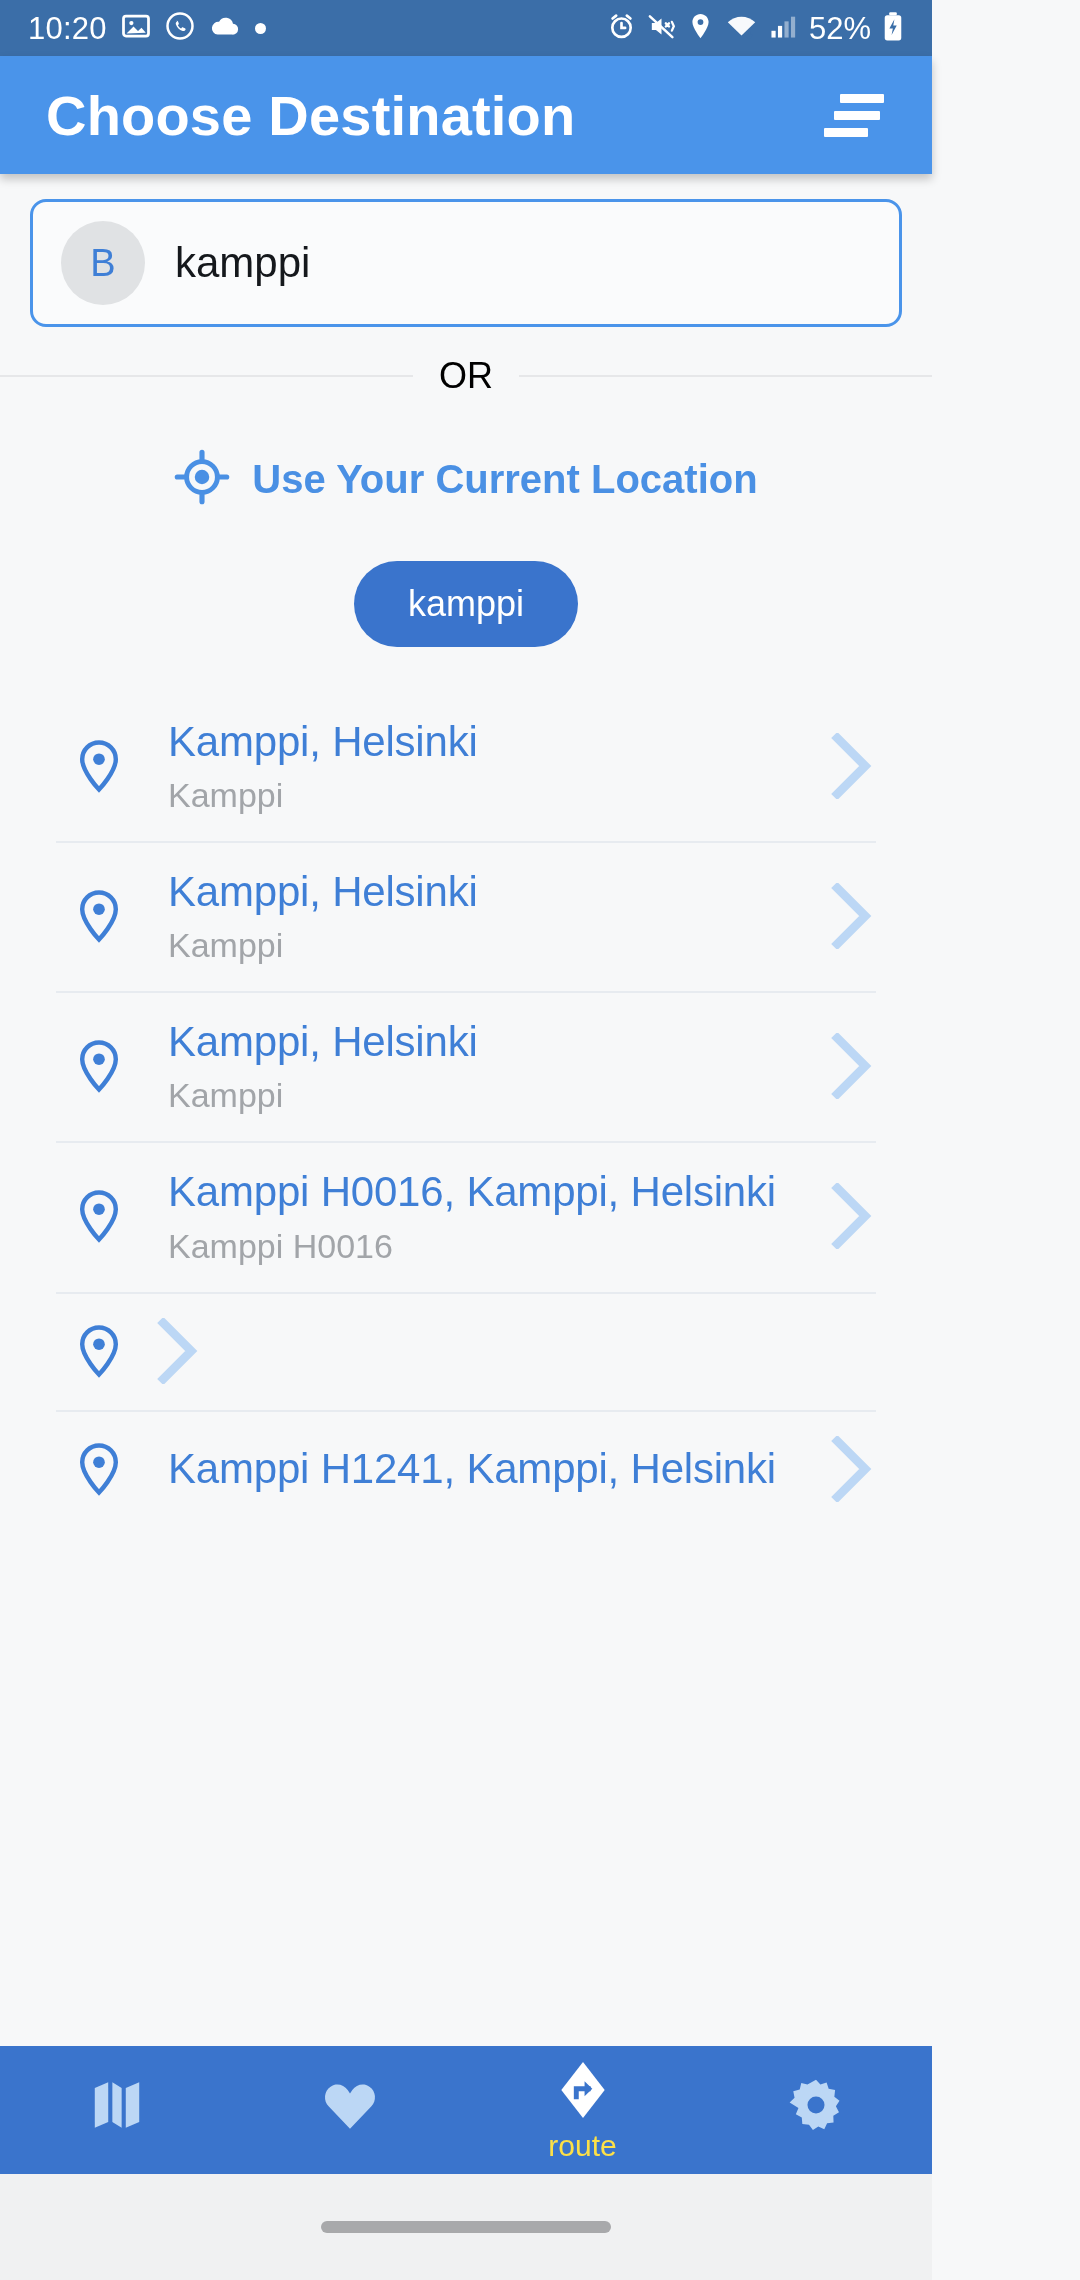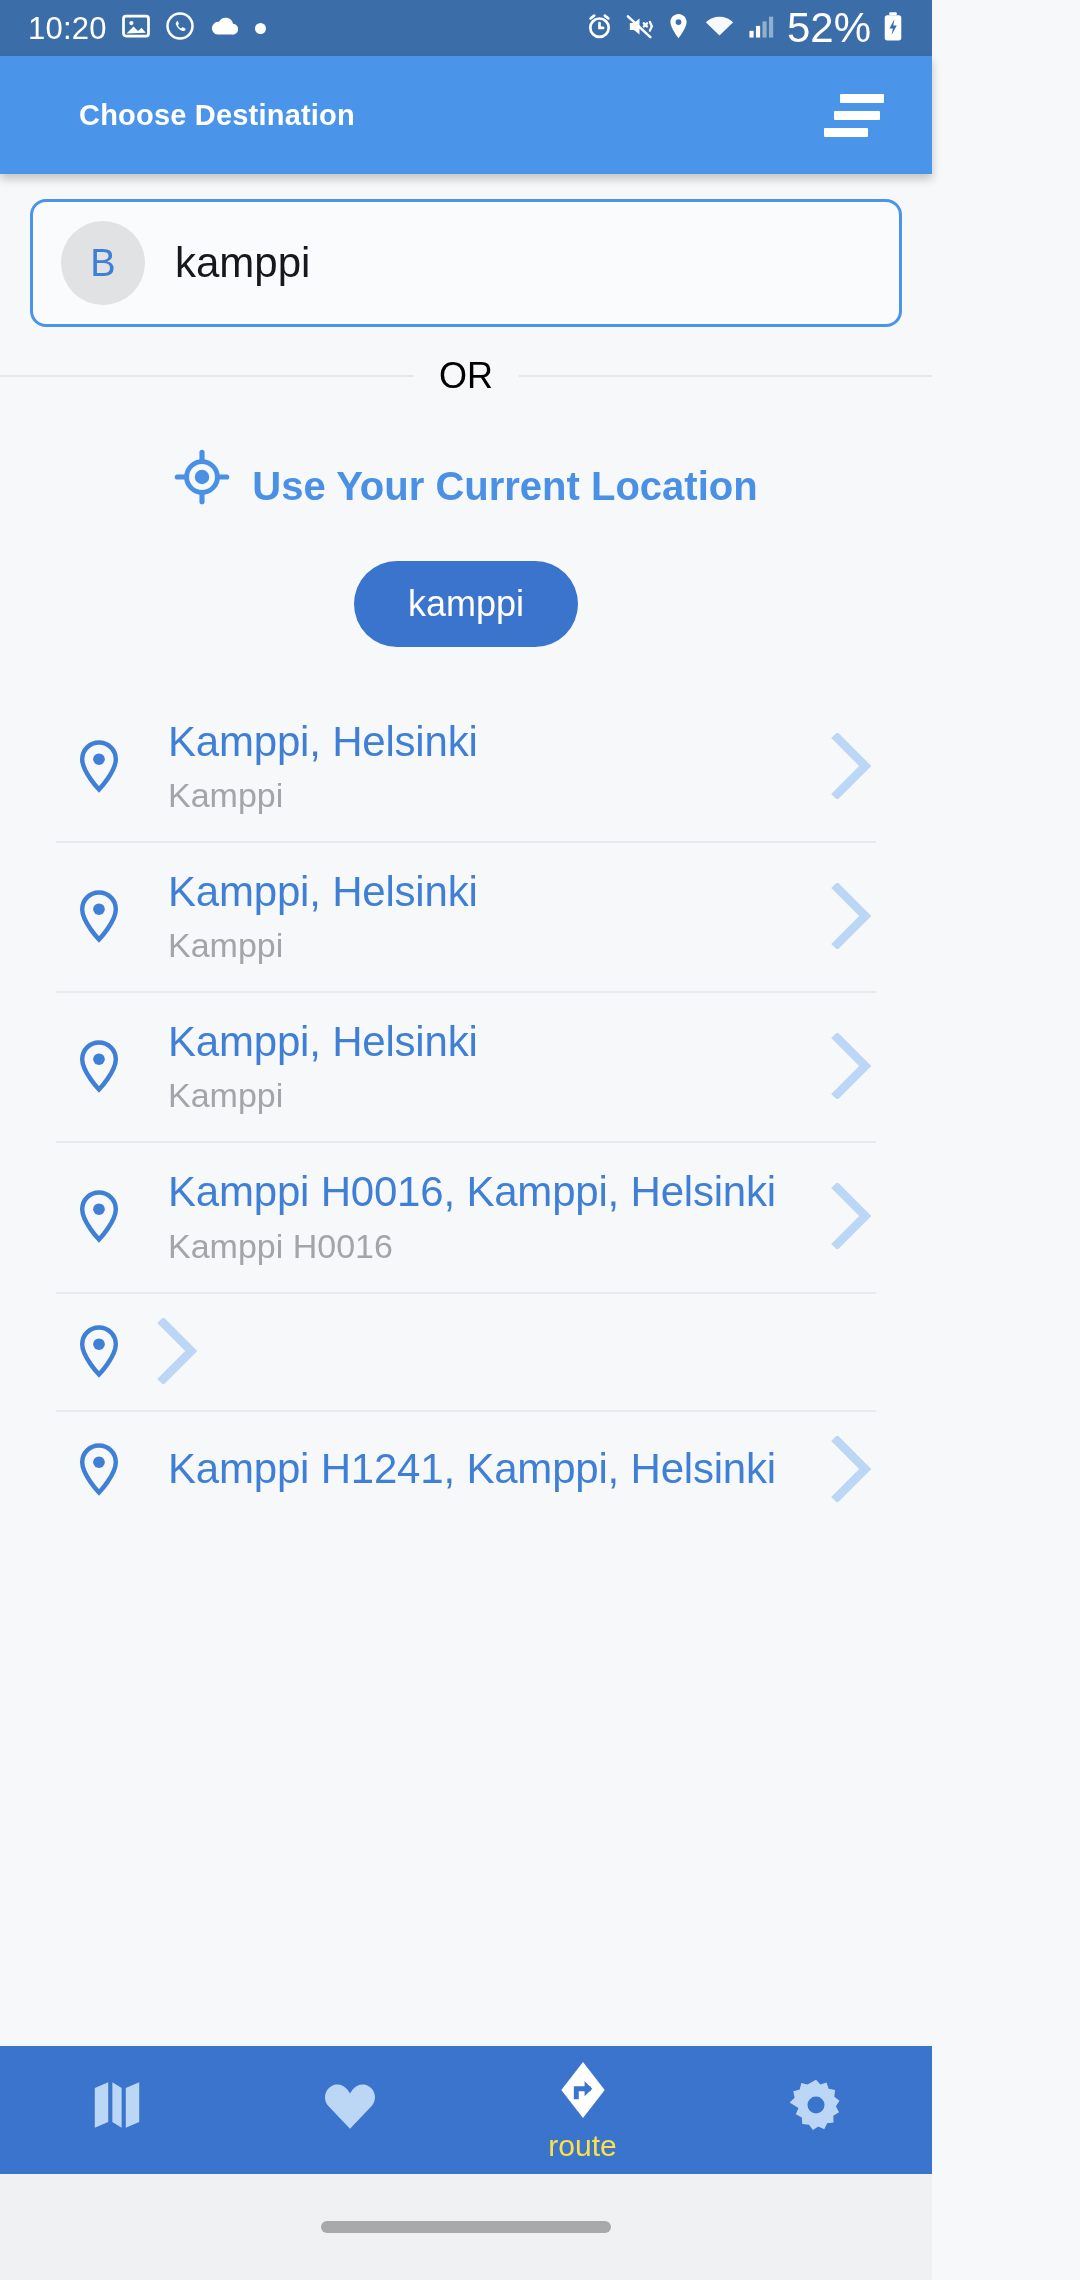--- a/index.html
+++ b/index.html
@@ -14,33 +14,33 @@
   
   .statusbar {
     height: 56px; background: #3b6ea8;
     display: flex; align-items: center; justify-content: space-between;
     padding: 0 28px;
     color: #ffffff;
   }
   .sb-left { display: flex; align-items: center; gap: 14px; }
   .sb-right { display: flex; align-items: center; gap: 11px; }
   .sb-time { font-size: 31px; letter-spacing: .2px; line-height: 1; }
-  .sb-pct { font-size: 42px; line-height: 1; margin-left: 2px; }
+  .sb-pct { font-size: 31px; line-height: 1; margin-left: 2px; }
   .sb-ico { display: block; }
   .sb-dot { width: 11px; height: 11px; border-radius: 50%; background: #fff; }
 
   
   .appbar {
     height: 118px; background: #4a94ea;
     display: flex; align-items: center; justify-content: space-between;
     padding: 0 48px 0 46px;
     box-shadow: 0 5px 9px rgba(0,0,0,.22);
     position: relative; z-index: 5;
   }
-  .appbar-title { color: #fff; font-size: 29px; font-weight: 700; letter-spacing: .2px; margin-left: 33px; }
+  .appbar-title { color: #fff; font-size: 56px; font-weight: 700; letter-spacing: .2px; }
   .hamburger { width: 60px; height: 44px; display: flex; flex-direction: column;
                justify-content: center; gap: 8px; cursor: pointer; }
   .hb-bar { height: 9px; background: #fff; border-radius: 1px; }
   .hb-1 { width: 44px; margin-left: 16px; }
   .hb-2 { width: 46px; margin-left: 10px; }
   .hb-3 { width: 44px; margin-left: 0px; }
 
   
   .content { position: relative; background: #f7f8f9; }
   .search-wrap { padding: 25px 30px 0 30px; }
@@ -57,21 +57,21 @@
 
   
   .or-row {
     display: flex; align-items: center; margin-top: 28px; padding: 0 0px;
   }
   .or-line { flex: 1; height: 2px; background: #e6e7e9; }
   .or-text { font-size: 36px; color: #000000; padding: 0 26px; }
 
   
   .cur-loc {
-    display: flex; align-items: flex-end; justify-content: center;
+    display: flex; align-items: center; justify-content: center;
     gap: 22px; margin-top: 52px; cursor: pointer;
   }
   .cur-loc-label { color: #4a90e4; font-size: 40px; font-weight: 700; }
 
   
   .chip-row { display: flex; justify-content: center; margin-top: 52px; }
   .chip {
     background: #3a74cc; color: #fff; font-size: 36px;
     padding: 22px 54px; border-radius: 48px; cursor: pointer;
   }

